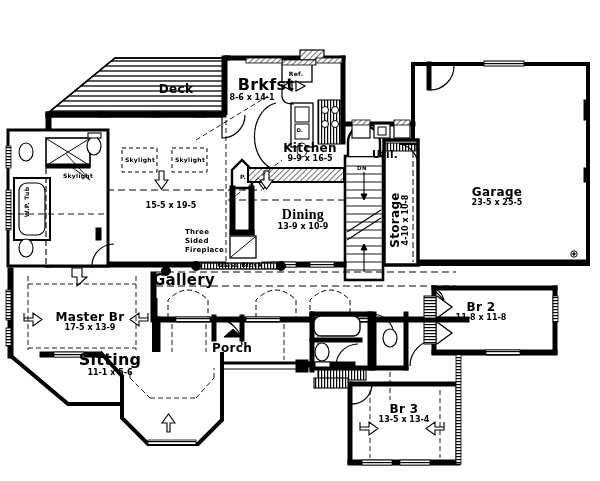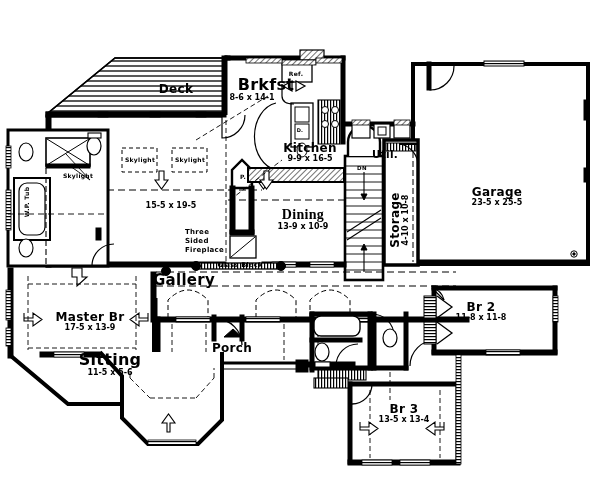--- a/index.html
+++ b/index.html
@@ -439,21 +439,21 @@
     <div class="lbl" style="left: 497px; top: 196px;">
       <span class="nm" style="font-size: 12px;">Garage</span>
       <span class="dim">23-5 x 25-5</span>
     </div>
     <div class="lbl" style="left: 90px; top: 321px;">
       <span class="nm" style="font-size: 12px;">Master Br</span>
       <span class="dim">17-5 x 13-9</span>
     </div>
     <div class="lbl" style="left: 110px; top: 365px;">
       <span class="nm" style="font-size: 16px;">Sitting</span>
-      <span class="dim">11-5 x 5-6</span>
+      <span class="dim">11-1 x 5-6</span>
     </div>
     <div class="lbl" style="left: 481px; top: 311px;">
       <span class="nm" style="font-size: 12px;">Br  2</span>
       <span class="dim">11-8 x 11-8</span>
     </div>
     <div class="lbl" style="left: 404px; top: 413px;">
       <span class="nm" style="font-size: 12px;">Br  3</span>
       <span class="dim">13-5 x 13-4</span>
     </div>
     <div class="lbl" style="left: 232px; top: 348px;">

